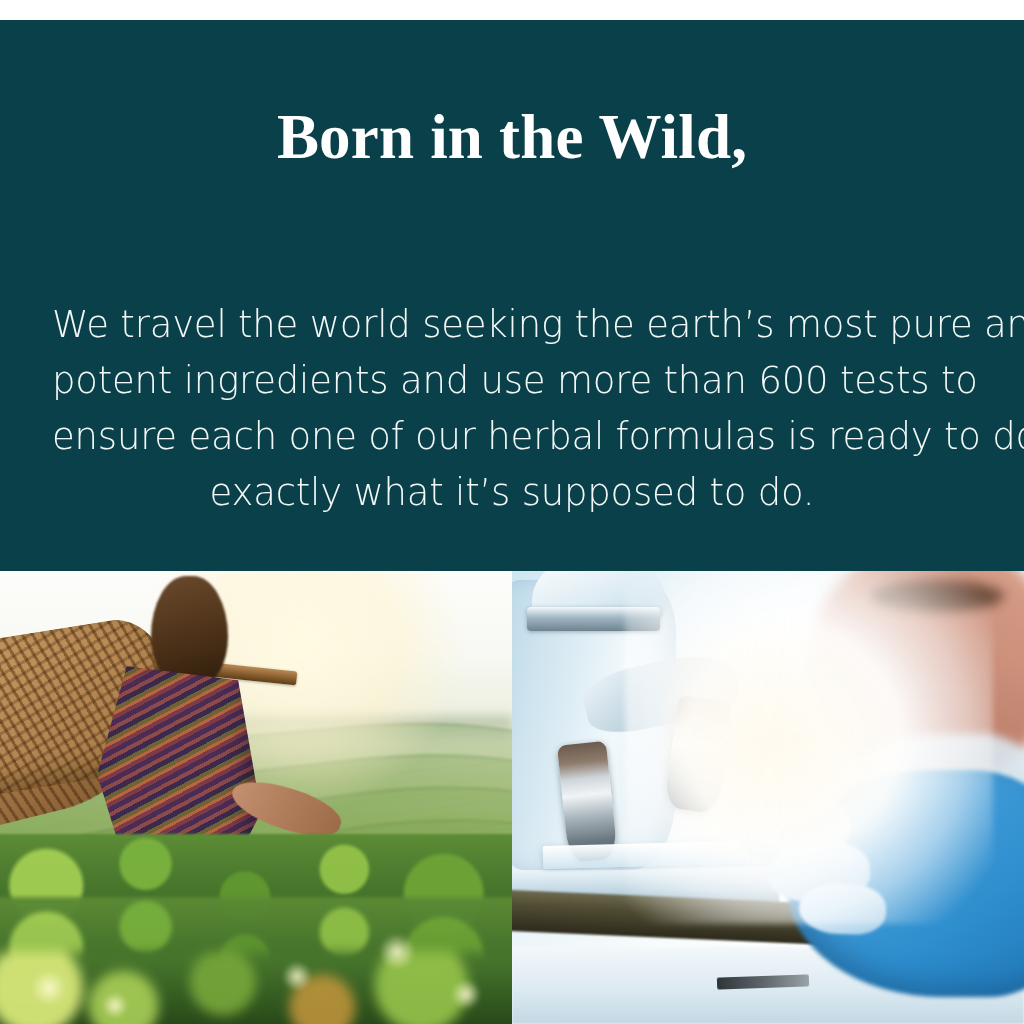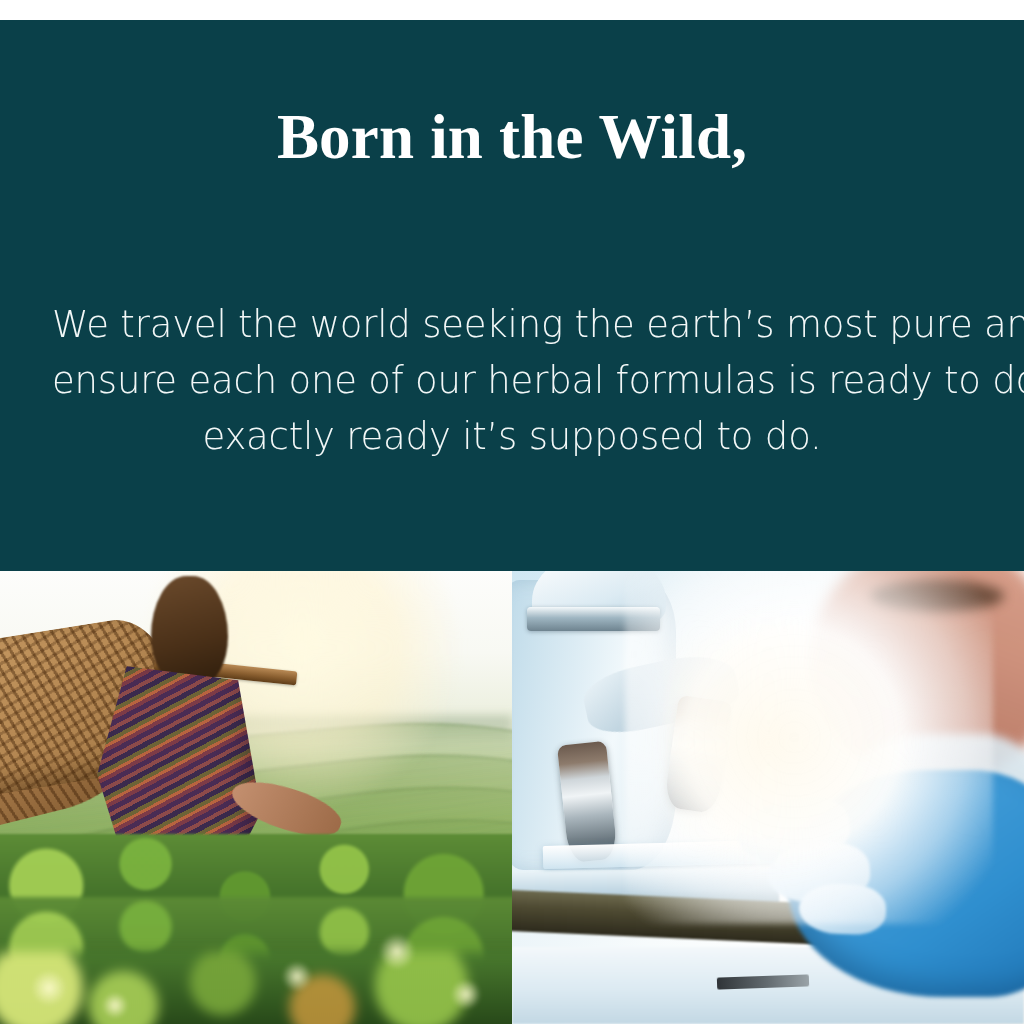--- a/index.html
+++ b/index.html
@@ -400,22 +400,23 @@
 <div class="canvas">
 
   <div class="panel">
 
     <div class="headline">
       <span class="hl-line">Born in the Wild,</span>
     </div>
 
     <div class="body-copy">
       <span class="bd-line">We travel the world seeking the earth’s most pure and</span>
+      <span class="bd-line">potent ingredients and use more than 600 tests to</span>
       <span class="bd-line">ensure each one of our herbal formulas is ready to do</span>
-      <span class="bd-line">exactly ready it’s supposed to do.</span>
+      <span class="bd-line">exactly what it’s supposed to do.</span>
     </div>
 
   </div>
 
   <div class="photos">
 
     <div class="photo">
       <div class="ph-field"></div>
       <div class="ph-treeline"></div>
       <div class="ph-terrace t1"></div>

